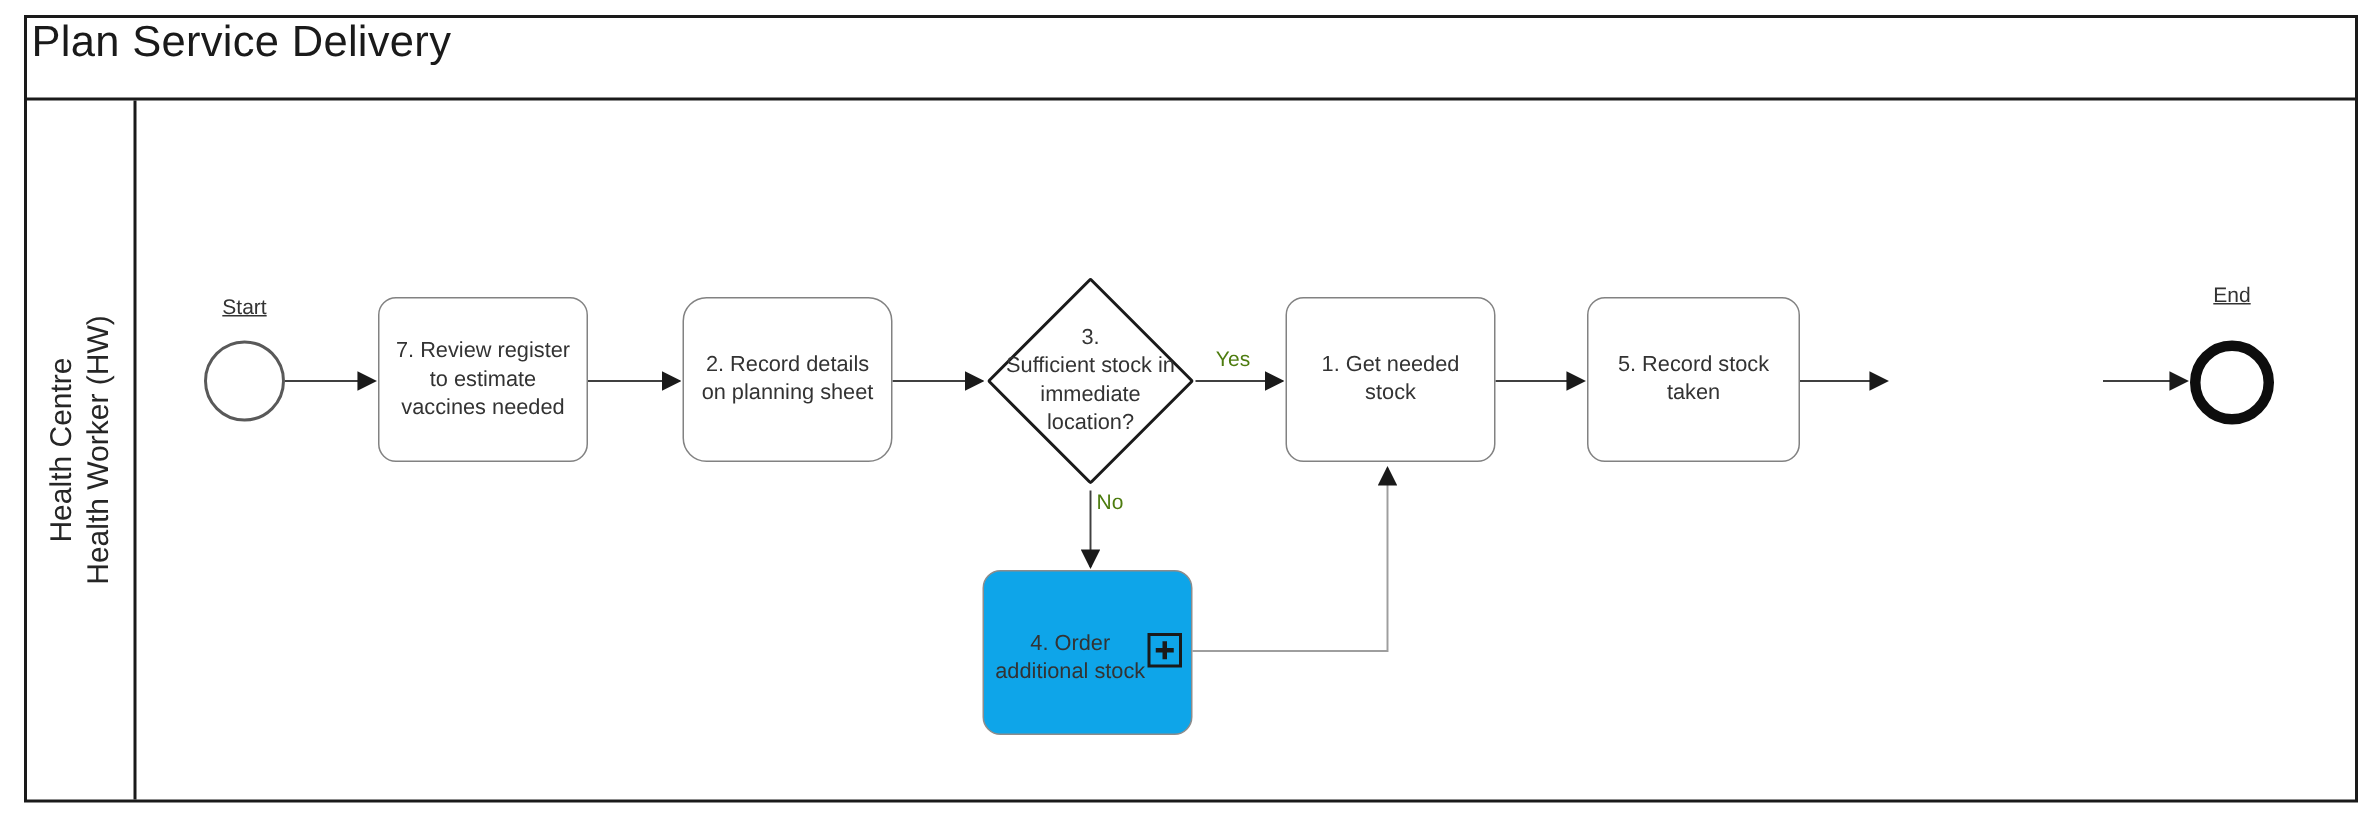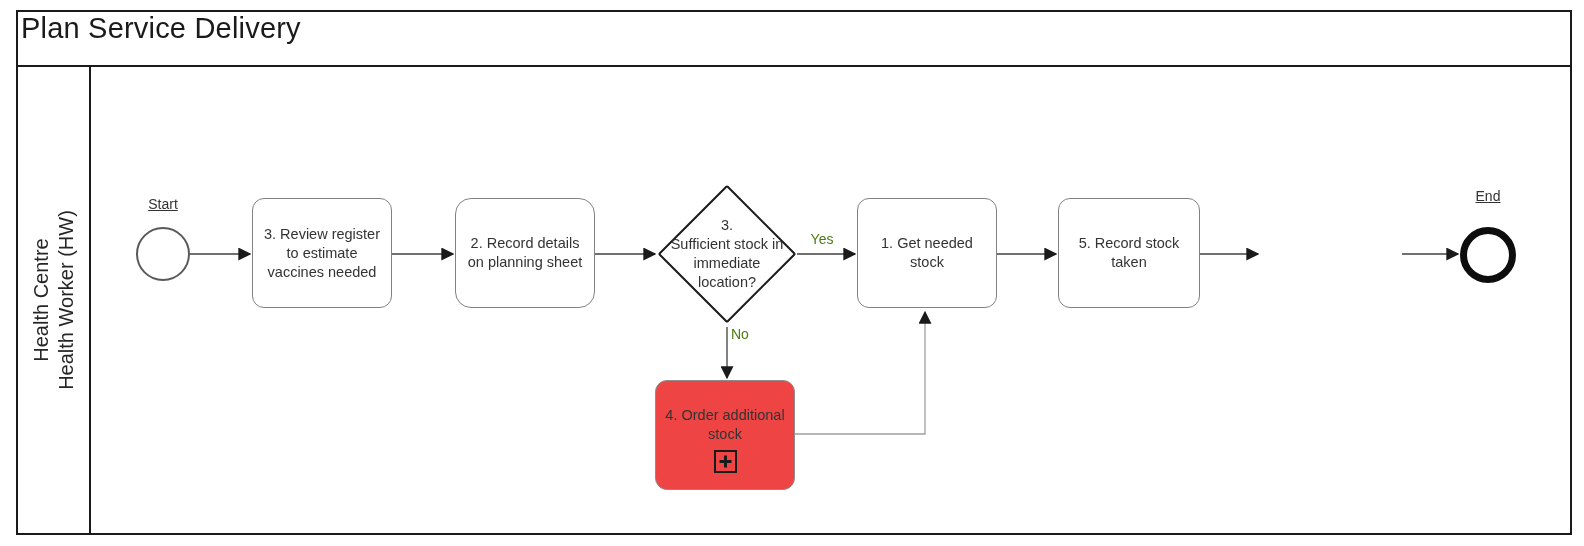--- a/index.html
+++ b/index.html
@@ -25,21 +25,21 @@
   .lbl-end{left:1448px;top:188px;}
 
   
   .task{position:absolute;top:198px;width:140px;height:110px;border:1.5px solid #828282;border-radius:12px;background:#ffffff;
     display:flex;align-items:center;justify-content:center;text-align:center;font-size:14.5px;line-height:19px;padding:5px 6px;}
   .task-1{left:252px;}
   .task-2{left:455px;border-radius:16px;}
   .task-5{left:857px;}
   .task-6{left:1058px;width:142px;}
   .task-7{left:1260px;width:142px;}
-  .task-4{left:655px;top:380px;background:#ef4444;border-color:#8c8c8c;flex-direction:column;padding-bottom:15px;}
+  .task-4{left:655px;top:380px;background:#0ea5e9;border-color:#8c8c8c;flex-direction:row;padding-bottom:15px;}
   .task-4 .task-text{margin-top:18px;}
   .plus-marker{width:23px;height:23px;border:2px solid #1a1a1a;margin-top:6px;display:flex;align-items:center;justify-content:center;background:transparent;flex:0 0 auto;}
 
   
   .gateway{position:absolute;left:678px;top:205px;width:98px;height:98px;border:2px solid #1a1a1a;background:#ffffff;transform:rotate(45deg);border-radius:2px;}
   .gateway-text{position:absolute;left:667px;top:206px;width:120px;height:96px;display:flex;align-items:center;justify-content:center;
     text-align:center;font-size:14.5px;line-height:19px;white-space:pre-line;}
 
   
   .edge-label{position:absolute;font-size:14px;color:#4d7c0f;}
@@ -80,21 +80,21 @@
     <line x1="1200" y1="254" x2="1258" y2="254" stroke="#404040" stroke-width="1.3" marker-end="url(#arrow)"></line>
     <line x1="1402" y1="254" x2="1458" y2="254" stroke="#404040" stroke-width="1.3" marker-end="url(#arrow)"></line>
     <line x1="727" y1="327" x2="727" y2="378" stroke="#404040" stroke-width="1.3" marker-end="url(#arrow)"></line>
     <path d="M 795 434 H 925 V 312" fill="none" stroke="#9e9e9e" stroke-width="1.3" marker-end="url(#arrow)"></path>
   </svg>
 
   <div class="event-label lbl-start">Start</div>
   <div class="event-start"></div>
 
   <div class="task task-1">
-    <span class="task-text">3. Review register to estimate vaccines needed</span>
+    <span class="task-text">7. Review register to estimate vaccines needed</span>
   </div>
 
   <div class="task task-2">
     <span class="task-text">2. Record details on planning sheet</span>
   </div>
 
   <div class="gateway"></div>
   <div class="gateway-text">3.
 Sufficient stock in immediate location?</div>
 

